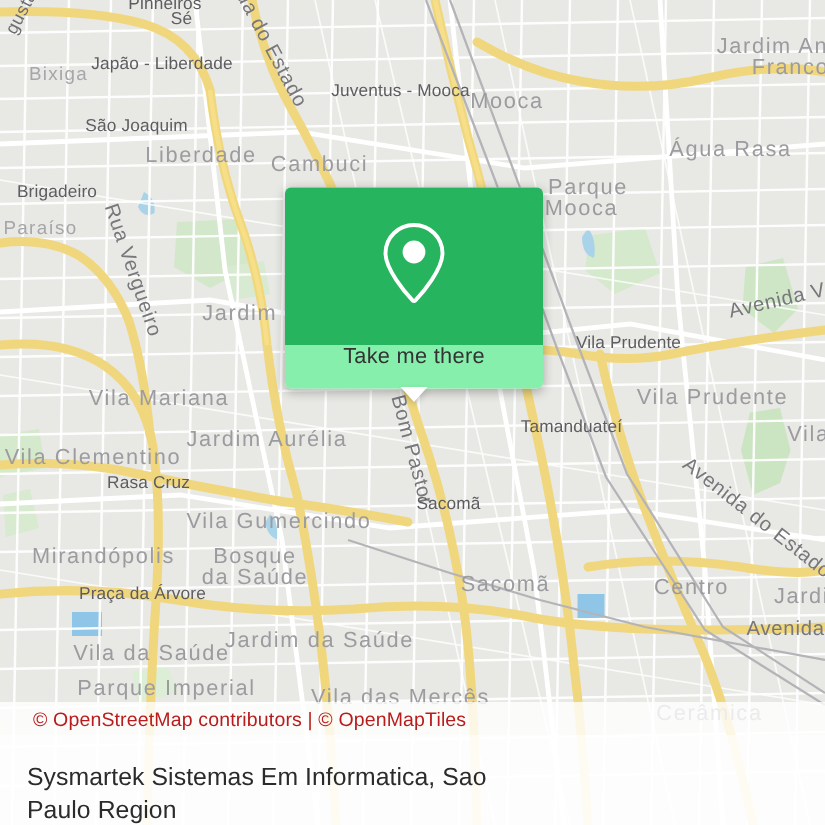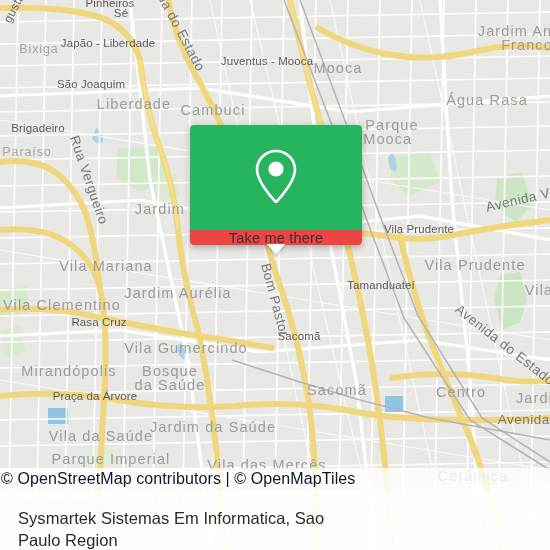--- a/index.html
+++ b/index.html
@@ -74,22 +74,22 @@
   }
   #popup-head {
     height: 105px;
     background: #27b45f;
     border-radius: 4px 4px 0 0;
     display: flex;
     align-items: center;
     justify-content: center;
   }
   #popup-foot {
-    height: 15px;
-    background: #ef4444;
+    height: 29px;
+    background: #86efac;
     border-radius: 0 0 4px 4px;
     display: flex;
     align-items: flex-start;
     justify-content: center;
     position: relative;
   }
   #popup-foot-label {
     font-size: 14.5px;
     color: #333333;
     letter-spacing: 0.2px;
@@ -111,23 +111,23 @@
     position: absolute;
     left: 0;
     top: 468px;
     width: 550px;
     height: 22px;
     display: flex;
     align-items: center;
     background: rgba(255,255,255,0.80);
   }
   #attribution-text {
-    font-size: 16px;
-    color: #0f172a;
-    padding-left: 1px;
+    font-size: 13px;
+    color: #b91c1c;
+    padding-left: 22px;
     letter-spacing: 0.1px;
   }
 
   
   #footer {
     position: absolute;
     left: 0;
     top: 490px;
     width: 550px;
     height: 60px;

